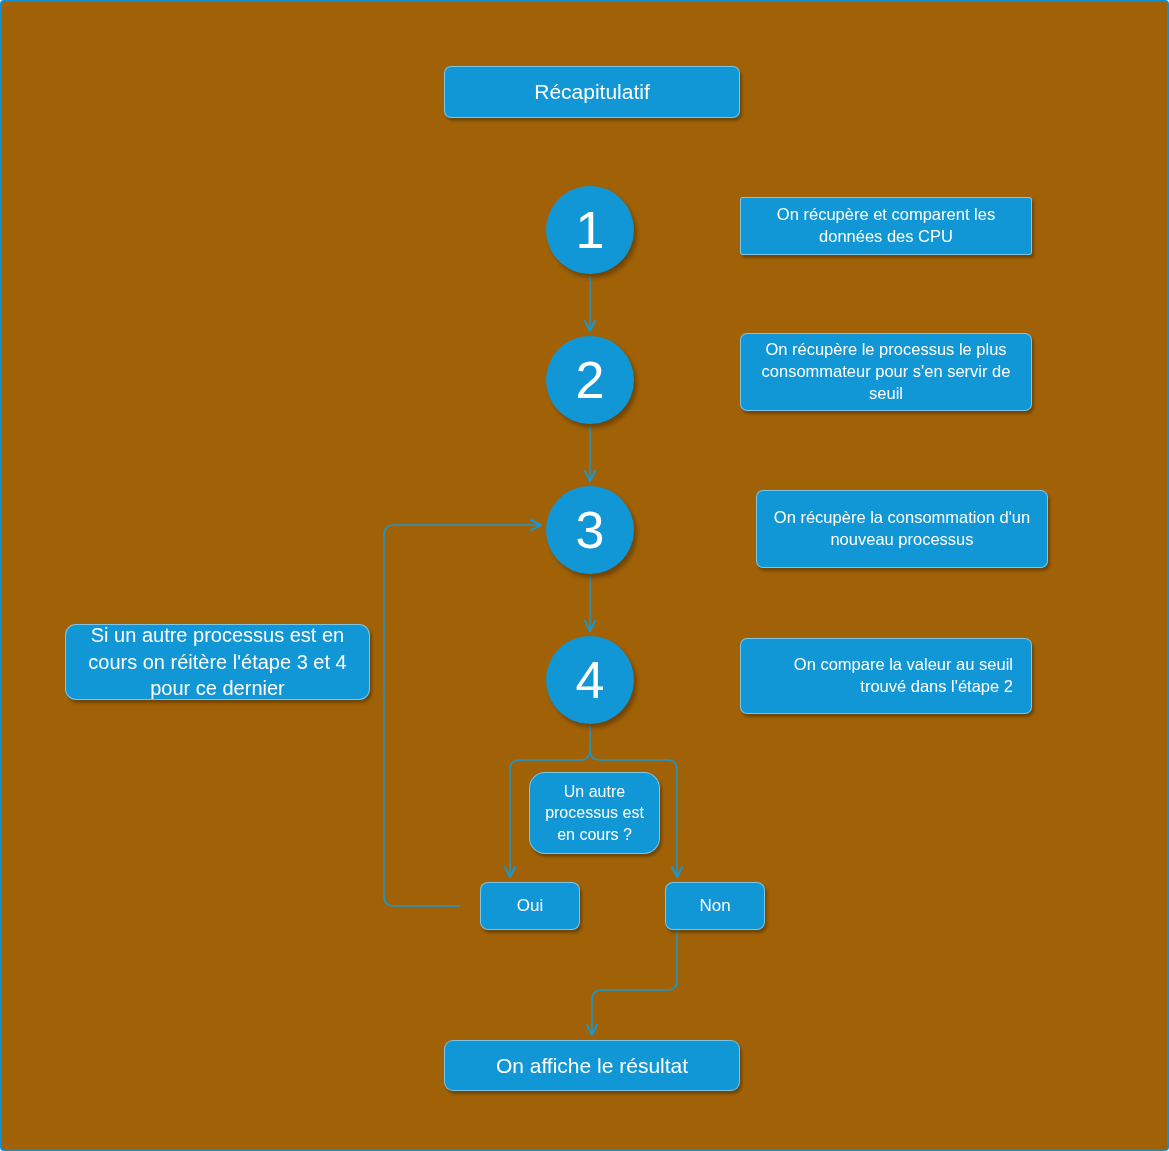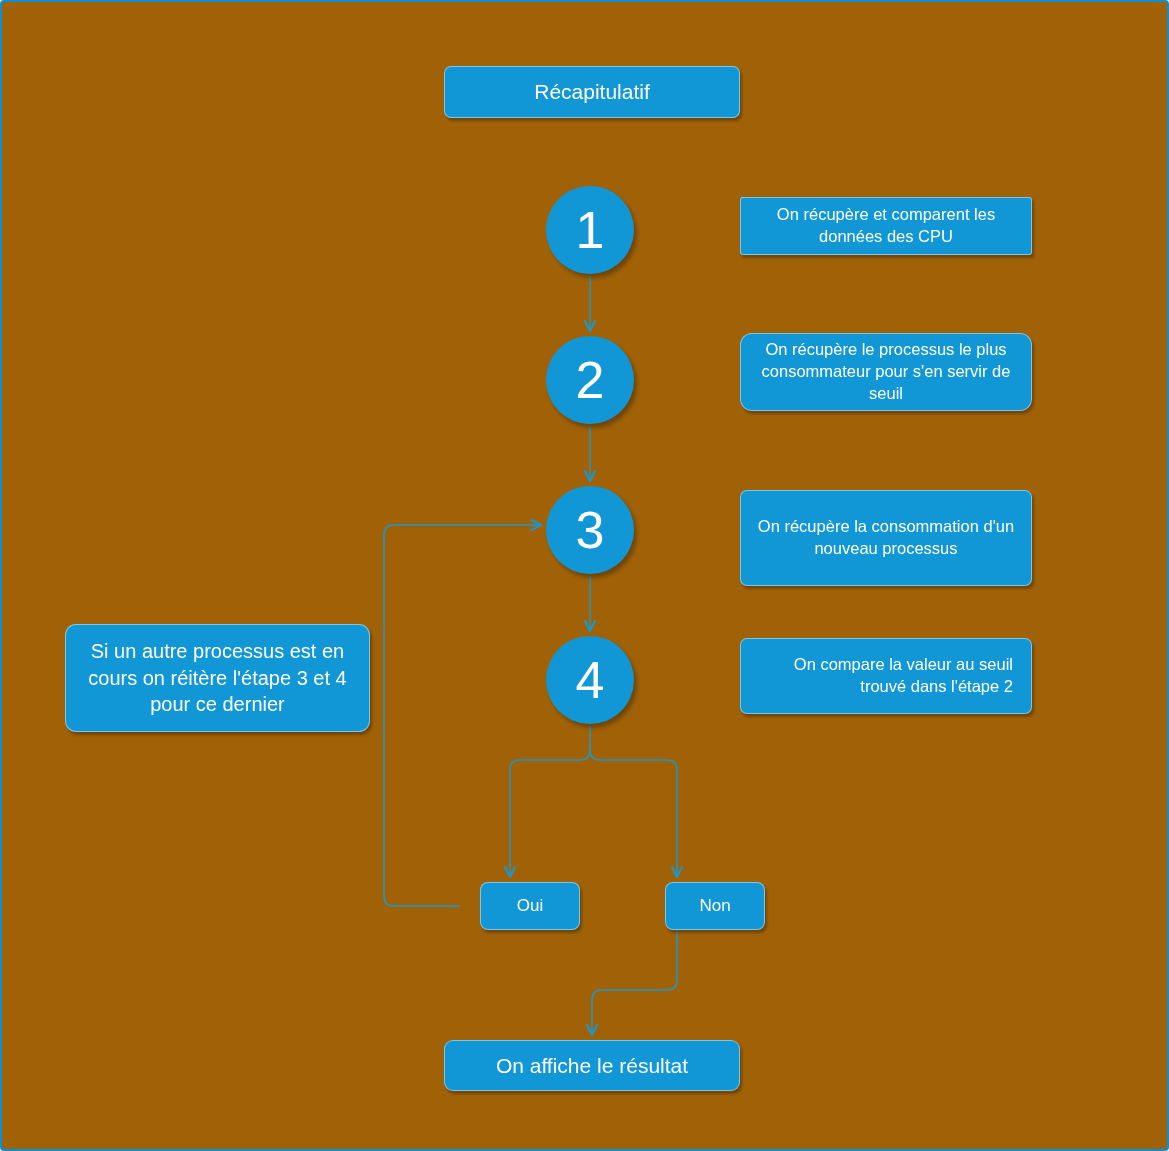--- a/index.html
+++ b/index.html
@@ -47,24 +47,24 @@
     display:flex;align-items:center;justify-content:center;
     font-size:52px;
     box-shadow:3px 4px 4px rgba(0,0,0,0.30);
   }
   #title-node   {left:442px;top:64px;width:296px;height:52px;border-radius:7px;font-size:21px;}
   #circle-1     {left:544px;top:184px;}
   #circle-2     {left:544px;top:334px;}
   #circle-3     {left:544px;top:484px;}
   #circle-4     {left:544px;top:634px;}
   #step-box-1   {left:738px;top:195px;width:292px;height:58px;border-radius:3px;font-size:16.5px;padding:4px 22px;}
-  #step-box-2   {left:738px;top:331px;width:292px;height:78px;border-radius:12px;font-size:16.5px;padding:4px 14px;}
-  #step-box-3   {left:738px;top:488px;width:292px;height:96px;border-radius:7px;font-size:16.5px;padding:4px 16px;}
+  #step-box-2   {left:738px;top:331px;width:292px;height:78px;border-radius:7px;font-size:16.5px;padding:4px 14px;}
+  #step-box-3   {left:754px;top:488px;width:292px;height:78px;border-radius:7px;font-size:16.5px;padding:4px 16px;}
   #step-box-4   {left:738px;top:636px;width:292px;height:76px;border-radius:7px;font-size:16.5px;padding:4px 18px;text-align:right;}
-  #loop-note    {left:63px;top:622px;width:305px;height:108px;border-radius:11px;font-size:20px;padding:6px 10px;}
+  #loop-note    {left:63px;top:622px;width:305px;height:76px;border-radius:11px;font-size:20px;padding:6px 10px;}
   #decision-box {left:527px;top:770px;width:131px;height:82px;border-radius:16px;font-size:16px;padding:4px 8px;}
   #yes-box      {left:458px;top:880px;width:100px;height:48px;border-radius:8px;font-size:17px;margin-left:20px;}
   #no-box       {left:625px;top:880px;width:100px;height:48px;border-radius:8px;font-size:17px;margin-left:38px;}
   #result-box   {left:442px;top:1038px;width:296px;height:51px;border-radius:9px;font-size:21px;}
 </style>
 </head>
 <body>
 
 <div class="canvas">
 
@@ -90,20 +90,21 @@
   <div class="circle" id="circle-3">3</div>
   <div class="circle" id="circle-4">4</div>
 
   <div class="node" id="step-box-1">On récupère et comparent les données des CPU</div>
   <div class="node" id="step-box-2">On récupère le processus le plus consommateur pour s'en servir de seuil</div>
   <div class="node" id="step-box-3">On récupère la consommation d'un nouveau processus</div>
   <div class="node" id="step-box-4">On compare la valeur au seuil trouvé dans l'étape 2</div>
 
   <div class="node" id="loop-note">Si un autre processus est en cours on réitère l'étape 3 et 4 pour ce dernier</div>
 
+  <div class="node" id="decision-box">Un autre processus est en cours ?</div>
 
   <div class="node" id="yes-box">Oui</div>
 
   <div class="node" id="no-box">Non</div>
 
   <div class="node" id="result-box">On affiche le résultat</div>
 
 </div>
 
 </body></html>

